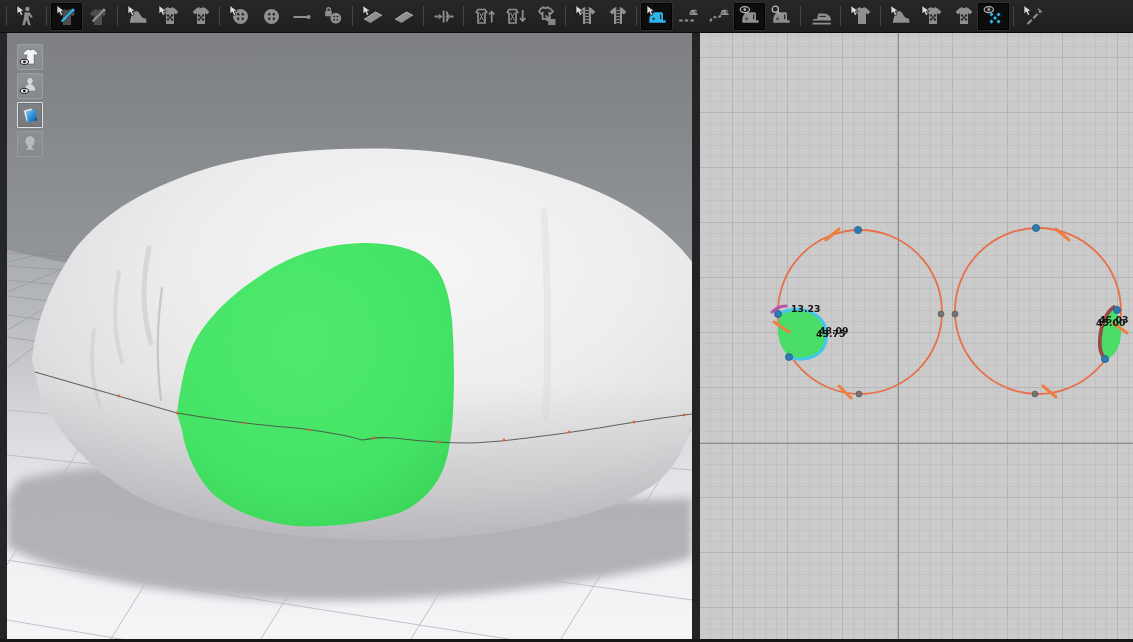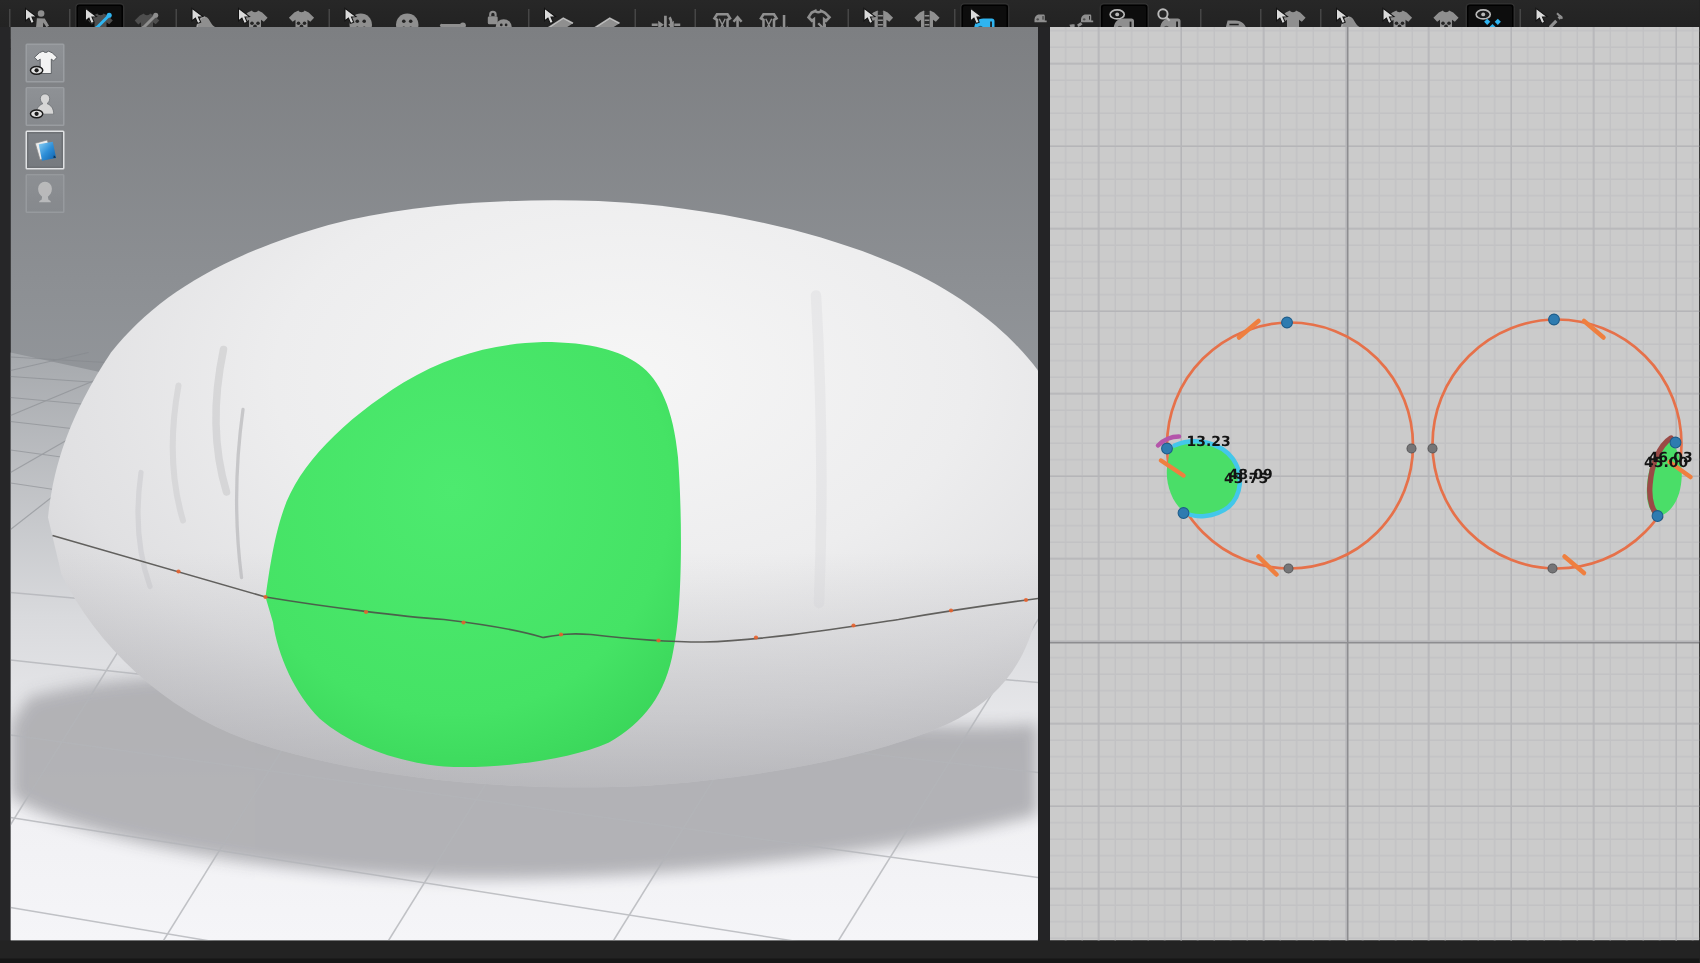--- a/index.html
+++ b/index.html
@@ -13,21 +13,21 @@
            display:flex;align-items:center;padding-left:2px;box-sizing:border-box;}
   .tb-btn{width:31px;height:27px;flex:0 0 auto;display:flex;align-items:center;justify-content:center;
           color:#8f8f8f;border-radius:2px;position:relative;}
   .tb-btn.pressed{background:#0d0d0d;box-shadow:inset 0 0 0 1px #000,0 0 0 1px #303030;}
   .tb-btn.blue{color:#2fb4f0;}
   .tb-svg{width:24px;height:24px;display:block;}
   .tb-sep{width:9px;height:27px;flex:0 0 auto;display:flex;align-items:center;justify-content:center;}
   .tb-sep::before{content:"";width:1px;height:20px;background:#464646;}
 
   
-  #main{position:absolute;left:0;top:18px;width:1133px;height:609px;display:flex;}
+  #main{position:absolute;left:0;top:33px;width:1133px;height:609px;display:flex;}
   #left-strip{width:7px;background:#262628;}
   #viewport3d{width:685px;height:609px;position:relative;}
   #divider{width:8px;background:#242426;}
   #viewport2d{width:433px;height:609px;position:relative;}
   #bottom-strip{position:absolute;left:0;bottom:0;width:1133px;height:3px;background:#161616;z-index:9;}
 
   svg.fill{position:absolute;left:0;top:0;}
 
   
   #v3d-buttons{position:absolute;left:10px;top:11px;z-index:5;display:flex;flex-direction:column;gap:3px;}

